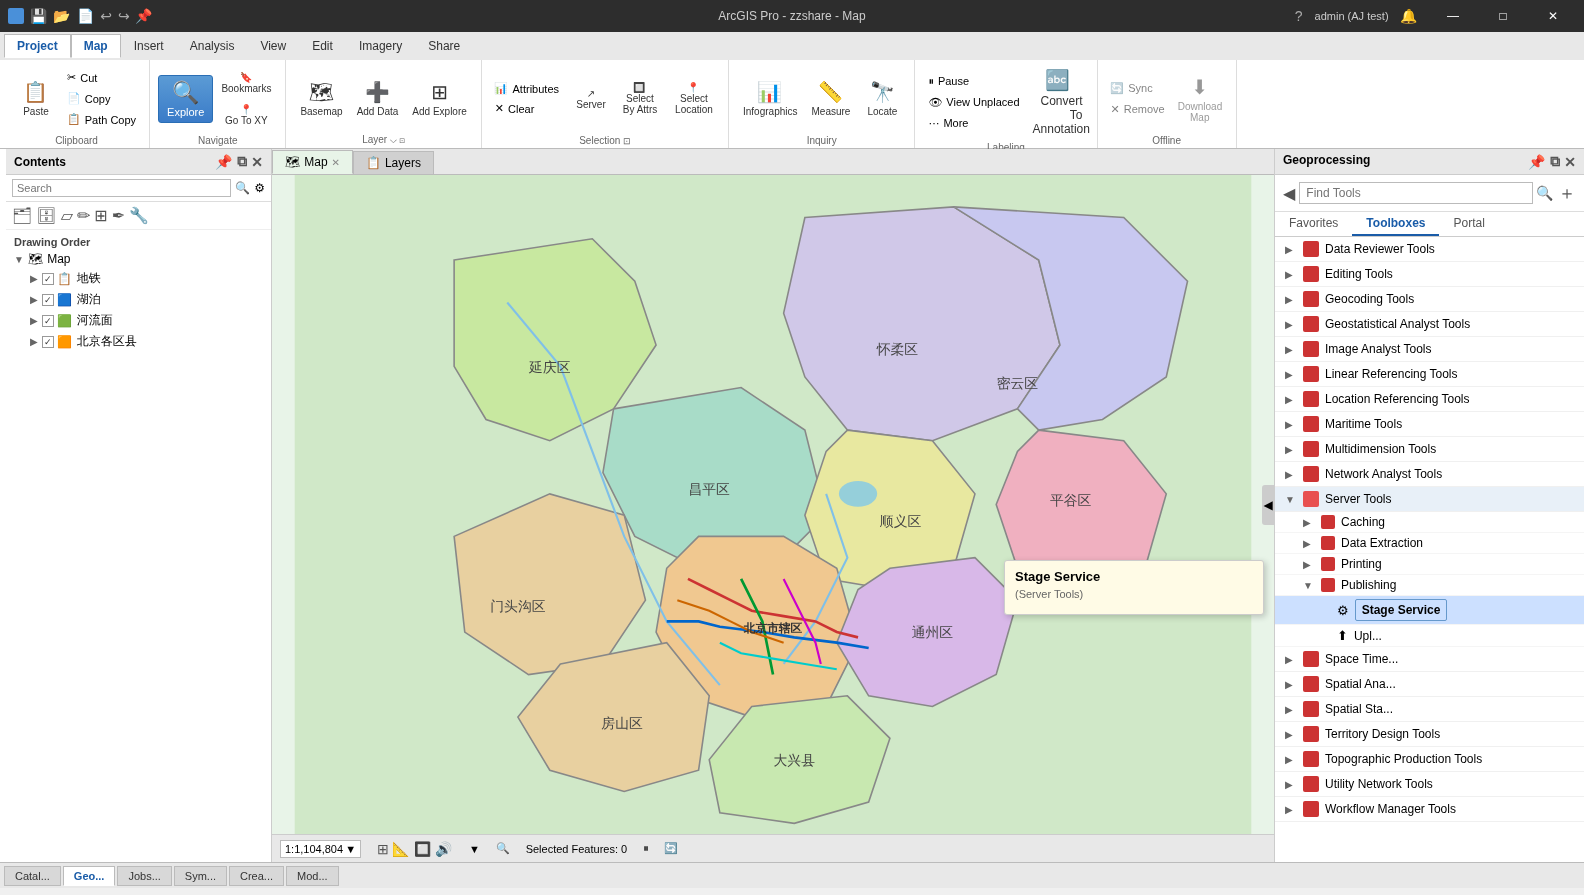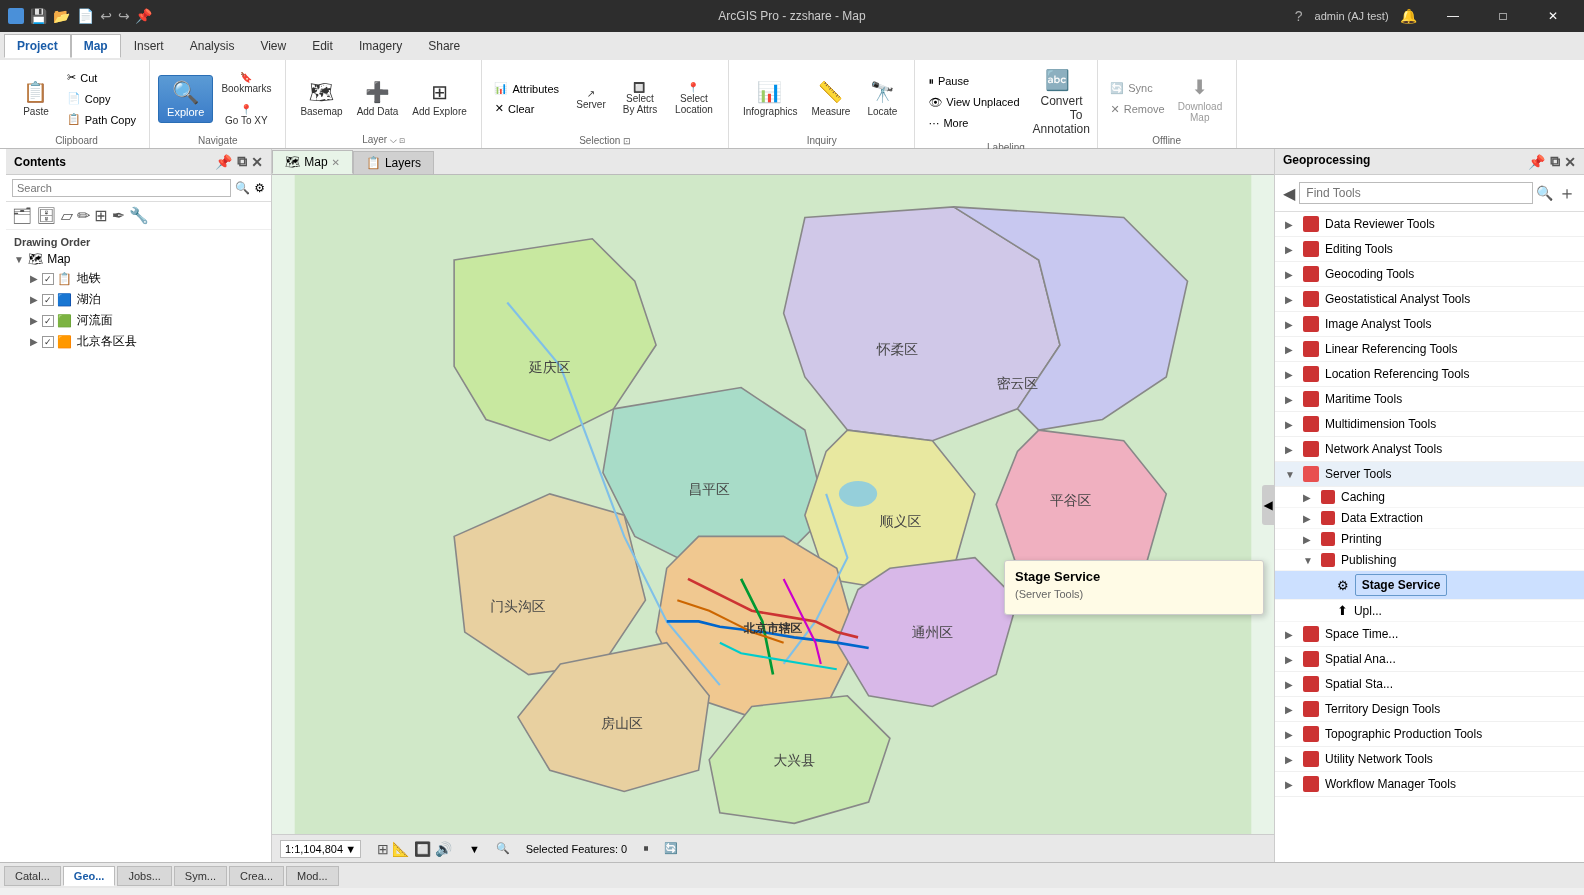--- a/index.html
+++ b/index.html
@@ -686,20 +686,25 @@
         <span class="pin-icon">⧉</span>
         <span class="pin-icon">✕</span>
       </div>
     </div>
     <div id="geopanel-search">
       <span class="back-btn">◀</span>
       <input type="text" placeholder="Find Tools" style="">
       <span style="font-size:14px;color:#555;cursor:pointer">🔍</span>
       <span class="add-btn">＋</span>
     </div>
+    <div id="geopanel-navtabs">
+      <div class="geo-tab">Favorites</div>
+      <div class="geo-tab active">Toolboxes</div>
+      <div class="geo-tab">Portal</div>
+    </div>
     <div id="toolbox-list">
       <div class="toolbox-item">
         <span class="toolbox-arrow">▶</span>
         <span class="toolbox-icon"></span>
         <span>Data Reviewer Tools</span>
       </div>
       <div class="toolbox-item">
         <span class="toolbox-arrow">▶</span>
         <span class="toolbox-icon"></span>
         <span>Editing Tools</span>

